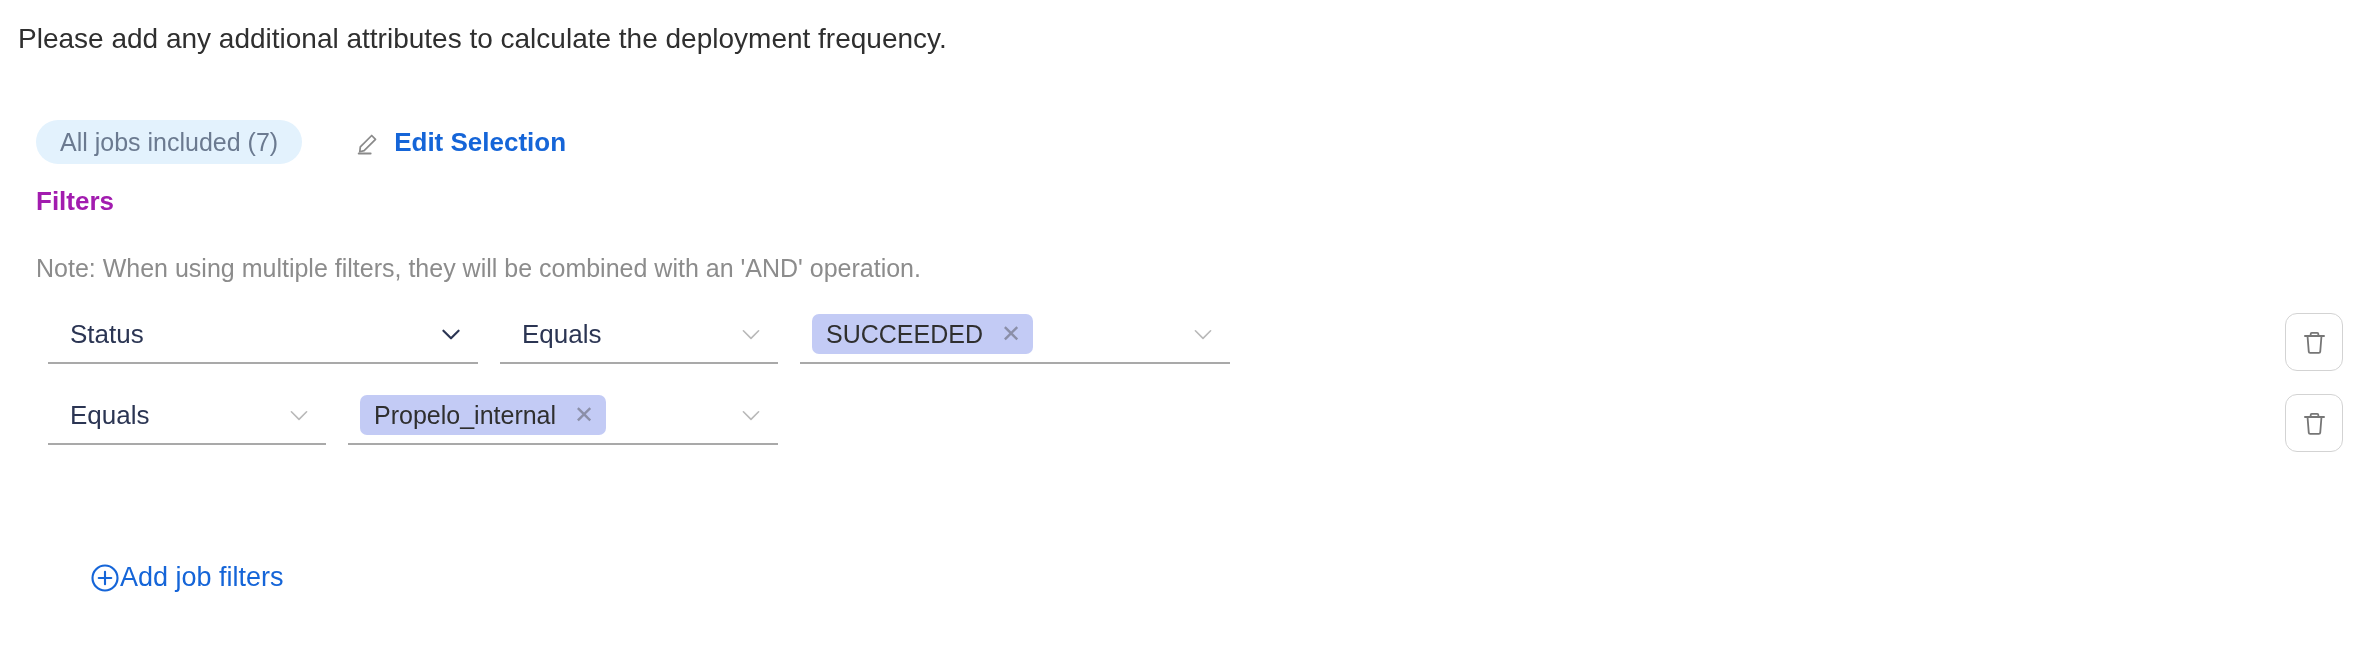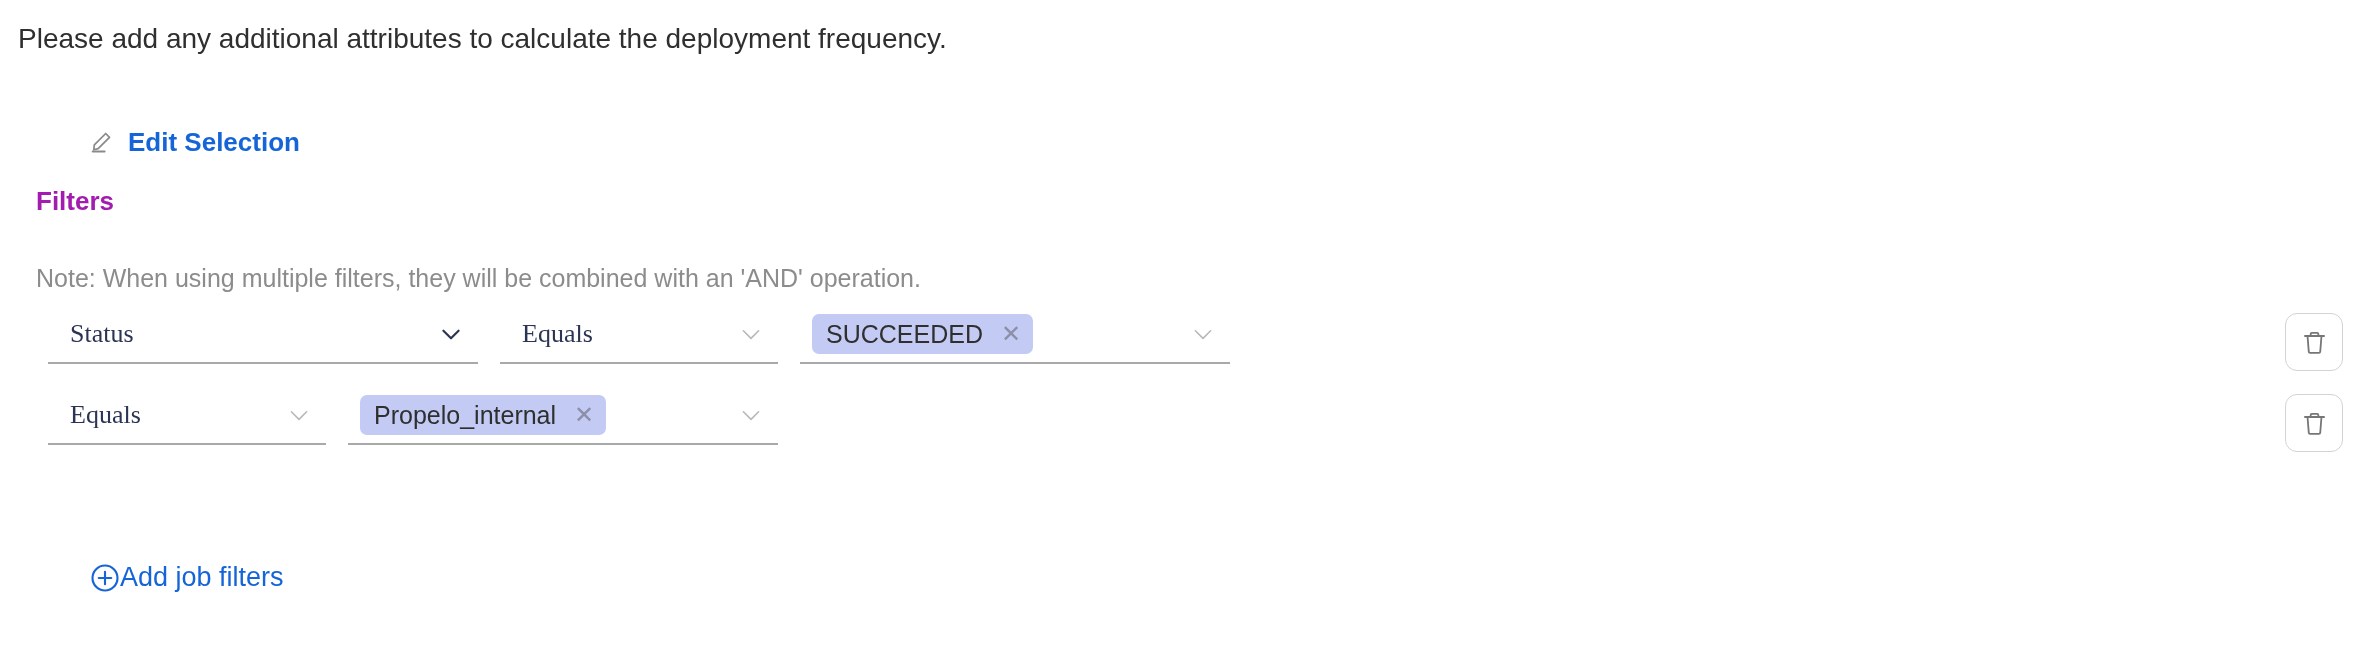--- a/index.html
+++ b/index.html
@@ -49,20 +49,21 @@
     padding: 0 24px;
     height: 44px;
     display: flex;
     align-items: center;
     font-size: 25px;
     white-space: nowrap;
   }
   .edit-selection {
     margin-left: 54px;
     display: flex;
+    align-items: center;
     gap: 12px;
     cursor: pointer;
   }
   .pencil-icon {
     width: 26px;
     height: 26px;
     display: block;
     flex: 0 0 auto;
   }
   .edit-selection-label {
@@ -78,21 +79,21 @@
     left: 36px;
     top: 186px;
     font-size: 26px;
     font-weight: bold;
     color: #a21caf;
     white-space: nowrap;
   }
   .filters-note {
     position: absolute;
     left: 36px;
-    top: 264px;
+    top: 254px;
     font-size: 25px;
     color: #8c8c8c;
     white-space: nowrap;
   }
 
   
   .filter-row {
     position: absolute;
     left: 48px;
     height: 72px;
@@ -115,21 +116,20 @@
   .field-op    { width: 278px; margin-right: 22px; }
   .field-value { width: 430px; }
 
   .field-text {
     font-size: 26px;
     color: #2b3553;
     padding-left: 22px;
     white-space: nowrap;
     flex: 1 1 auto;
     overflow: hidden;
-    font-family: Liberation Serif, serif;
   }
 
   .chev {
     flex: 0 0 auto;
     margin-right: 14px;
     display: block;
   }
   .chev-dark  { width: 26px; height: 26px; }
   .chev-light { width: 26px; height: 26px; }
 
@@ -198,20 +198,21 @@
   }
 </style>
 </head>
 <body>
 
 <div class="page">
 
   <div class="intro-text">Please add any additional attributes to calculate the deployment frequency.</div>
 
   <div class="jobs-row">
+    <div class="jobs-pill">All jobs included (7)</div>
 
     <div class="edit-selection">
       <span class="pencil-icon-wrap">
         <svg class="pencil-icon" viewBox="0 0 24 24" fill="none" stroke="#8a8a8a" stroke-width="1.6" stroke-linecap="round" stroke-linejoin="round">
           <path d="M4 16.5 L14.5 6 L18 9.5 L7.5 20 L3.5 21 Z"></path>
           <line x1="2.5" y1="22.6" x2="13.5" y2="22.6" stroke-width="1.8"></line>
         </svg>
       </span>
       <span class="edit-selection-label">Edit Selection</span>
     </div>

